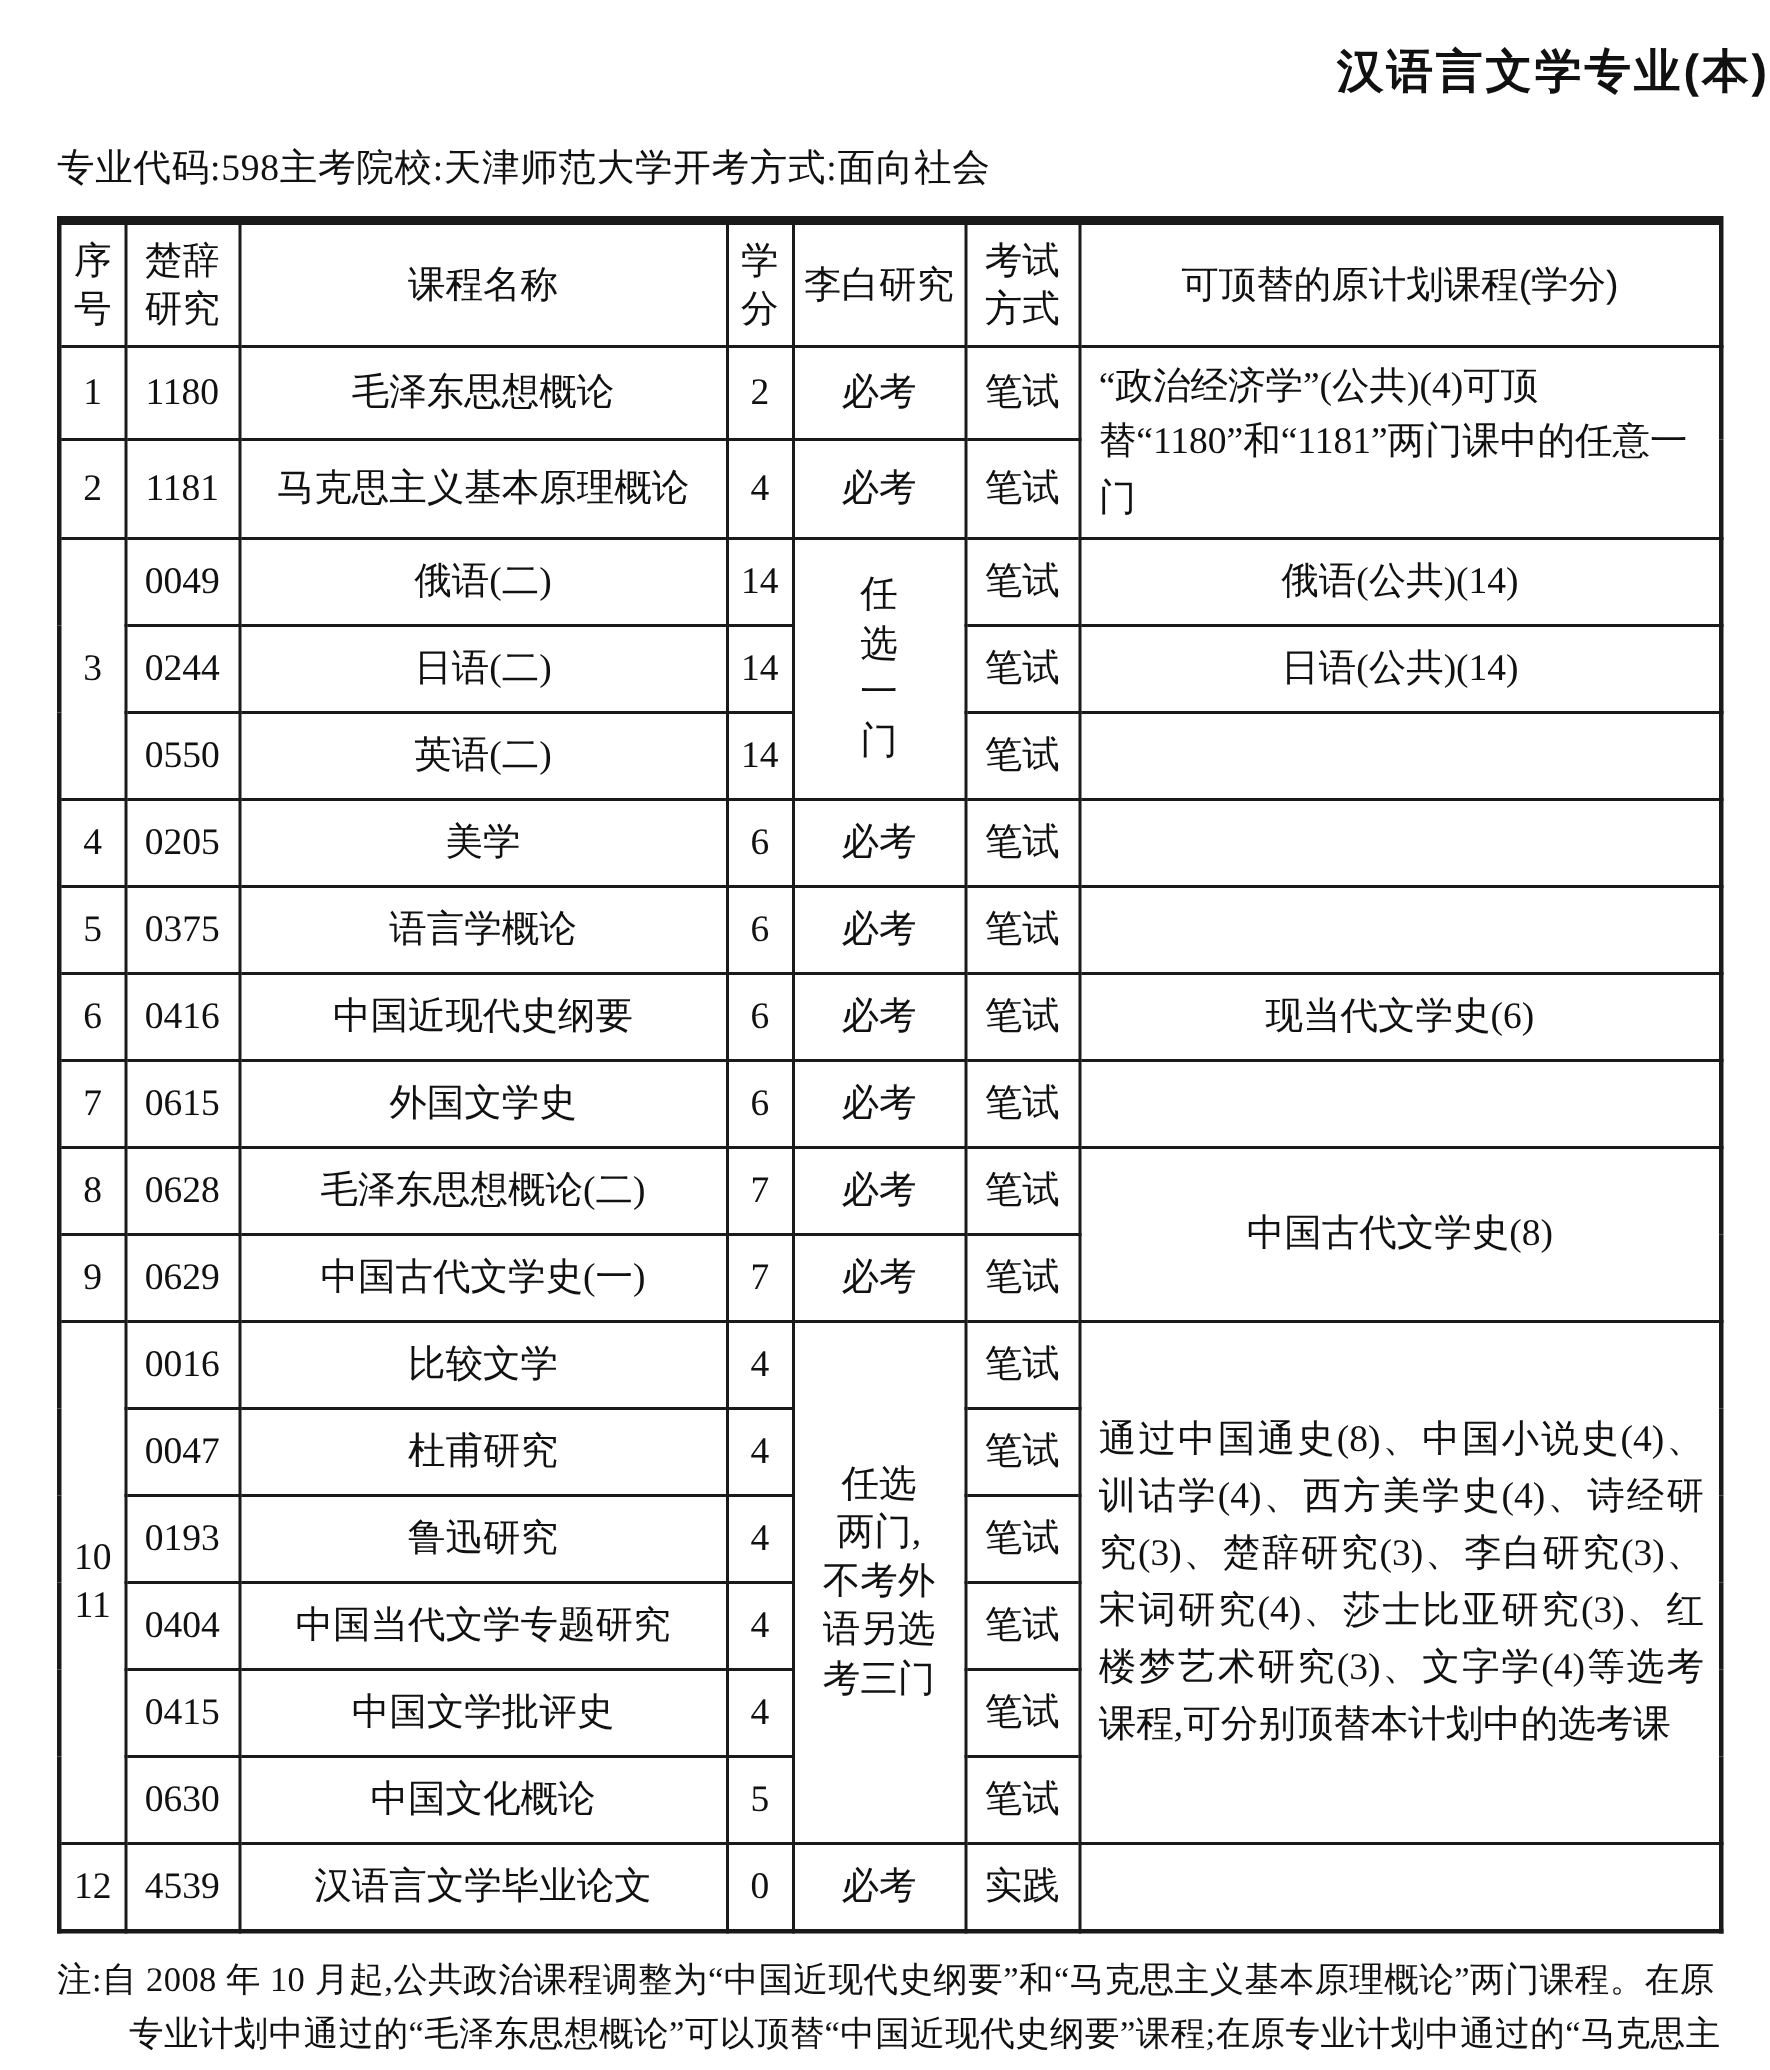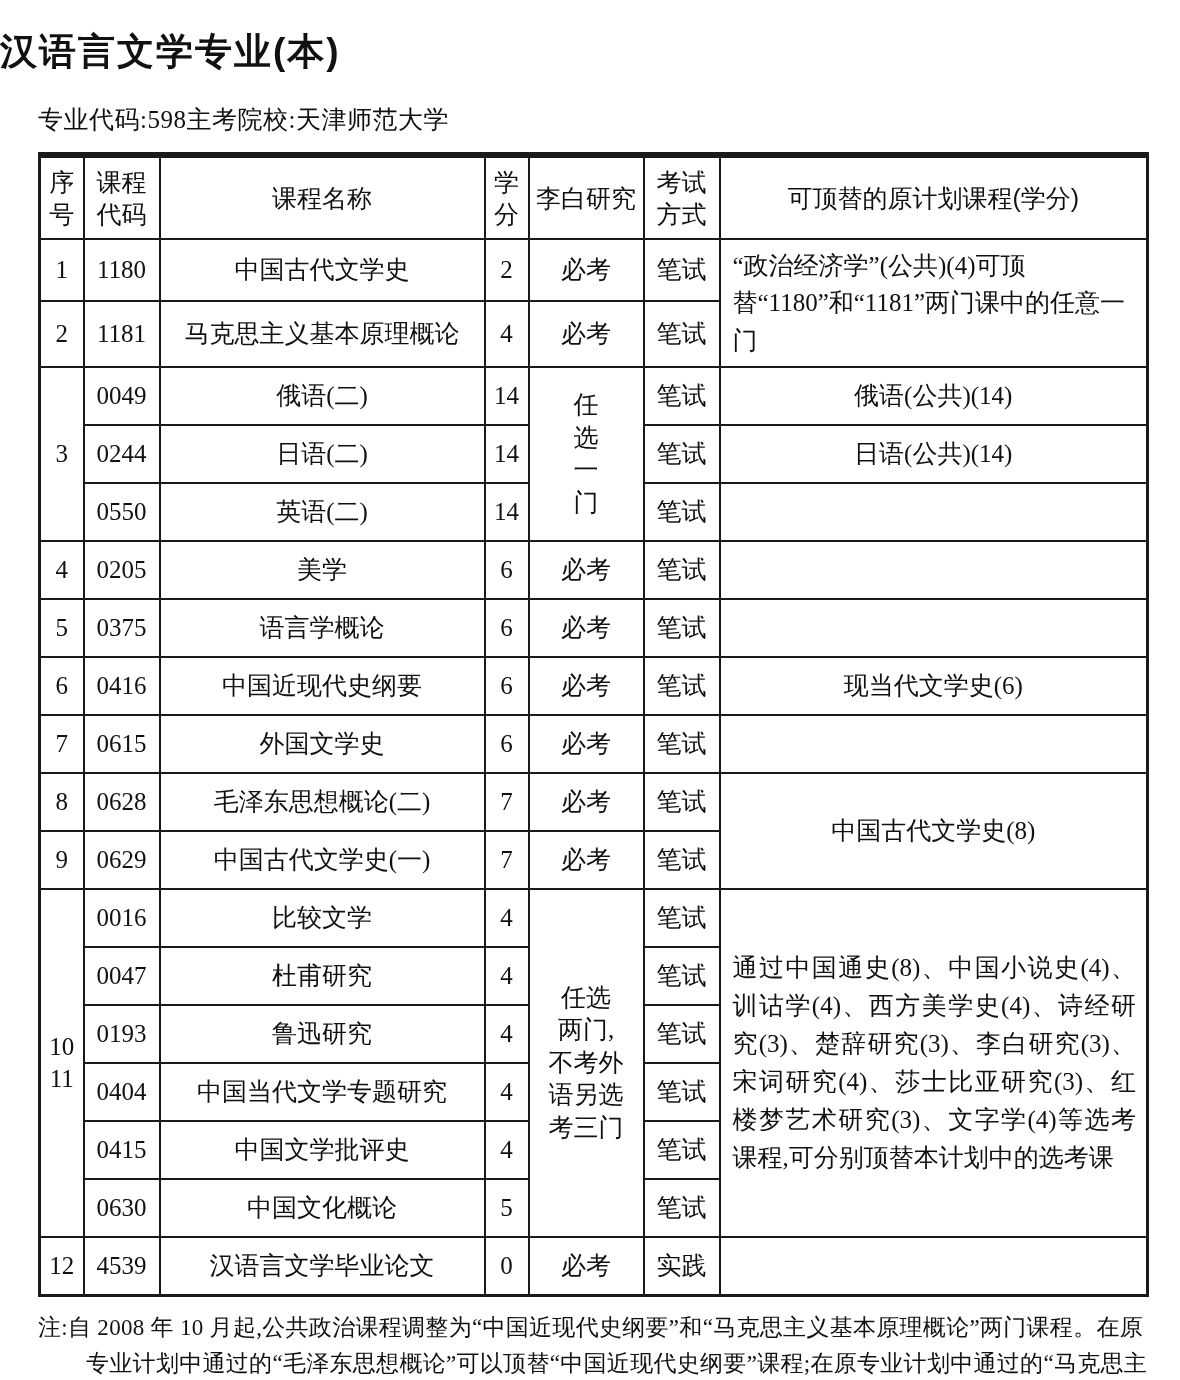--- a/index.html
+++ b/index.html
@@ -7,24 +7,24 @@
   .page {
     position: relative;
     width: 1180px;
     height: 1380px;
     background: #ffffff;
     color: #111111;
     overflow: hidden;
     font-family: "Liberation Serif", "DejaVu Serif", serif;
   }
   .doc-title {
-    text-align: left;
+    text-align: right;
     font-family: "Liberation Sans", "DejaVu Sans", sans-serif;
     font-weight: 700;
-    font-size: 37px;
+    font-size: 31px;
     letter-spacing: 2px;
     padding-top: 27px;
   }
   .info-line {
     display: flex;
     margin: 26px 0 0 38px;
     font-size: 25px;
     letter-spacing: 0.5px;
   }
   table.course-table {
@@ -78,48 +78,49 @@
 </head>
 <body>
 
 <div class="page">
 
   <div class="doc-title">汉语言文学专业(本)</div>
 
   <div class="info-line">
     <span>专业代码:598</span>
     <span>主考院校:天津师范大学</span>
+    <span>开考方式:面向社会</span>
   </div>
 
   <table class="course-table">
     <colgroup>
       <col style="width:44px">
         <col style="width:76px">
         <col style="width:325px">
       <col style="width:44px">
         <col style="width:115px">
         <col style="width:76px">
         <col style="width:428px">
     </colgroup>
     <thead>
       <tr>
         <th>序号</th>
-        <th>课程代码</th>
+        <th>楚辞研究</th>
         <th>课程名称</th>
         <th>学分</th>
         <th>李白研究</th>
         <th>考试方式</th>
         <th>可顶替的原计划课程(学分)</th>
       </tr>
     </thead>
     <tbody>
       <tr class="tall-a">
         <td>1</td>
         <td>1180</td>
-        <td>中国古代文学史</td>
+        <td>毛泽东思想概论</td>
         <td>2</td>
         <td>必考</td>
         <td>笔试</td>
         <td class="rep-left" rowspan="2">“政治经济学”(公共)(4)可顶替“1180”和“1181”两门课中的任意一门</td>
       </tr>
       <tr class="tall-b">
         <td>2</td>
         <td>1181</td>
         <td>马克思主义基本原理概论</td>
         <td>4</td>

